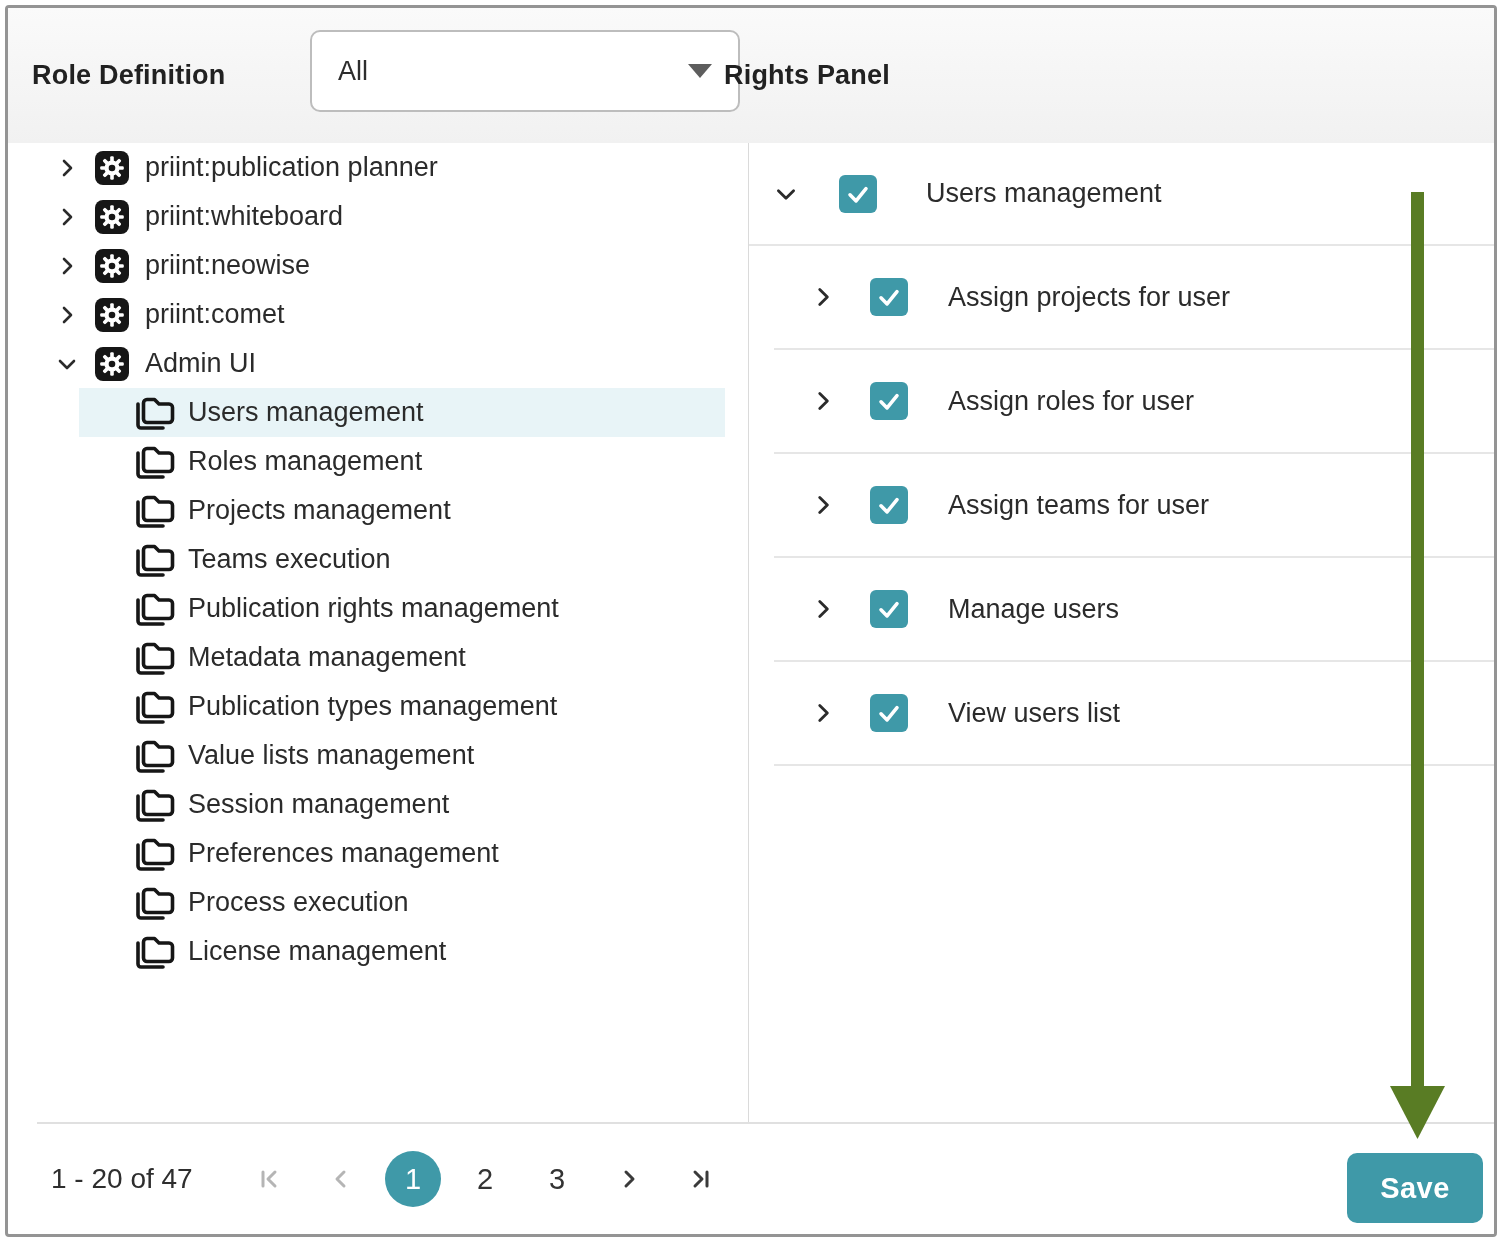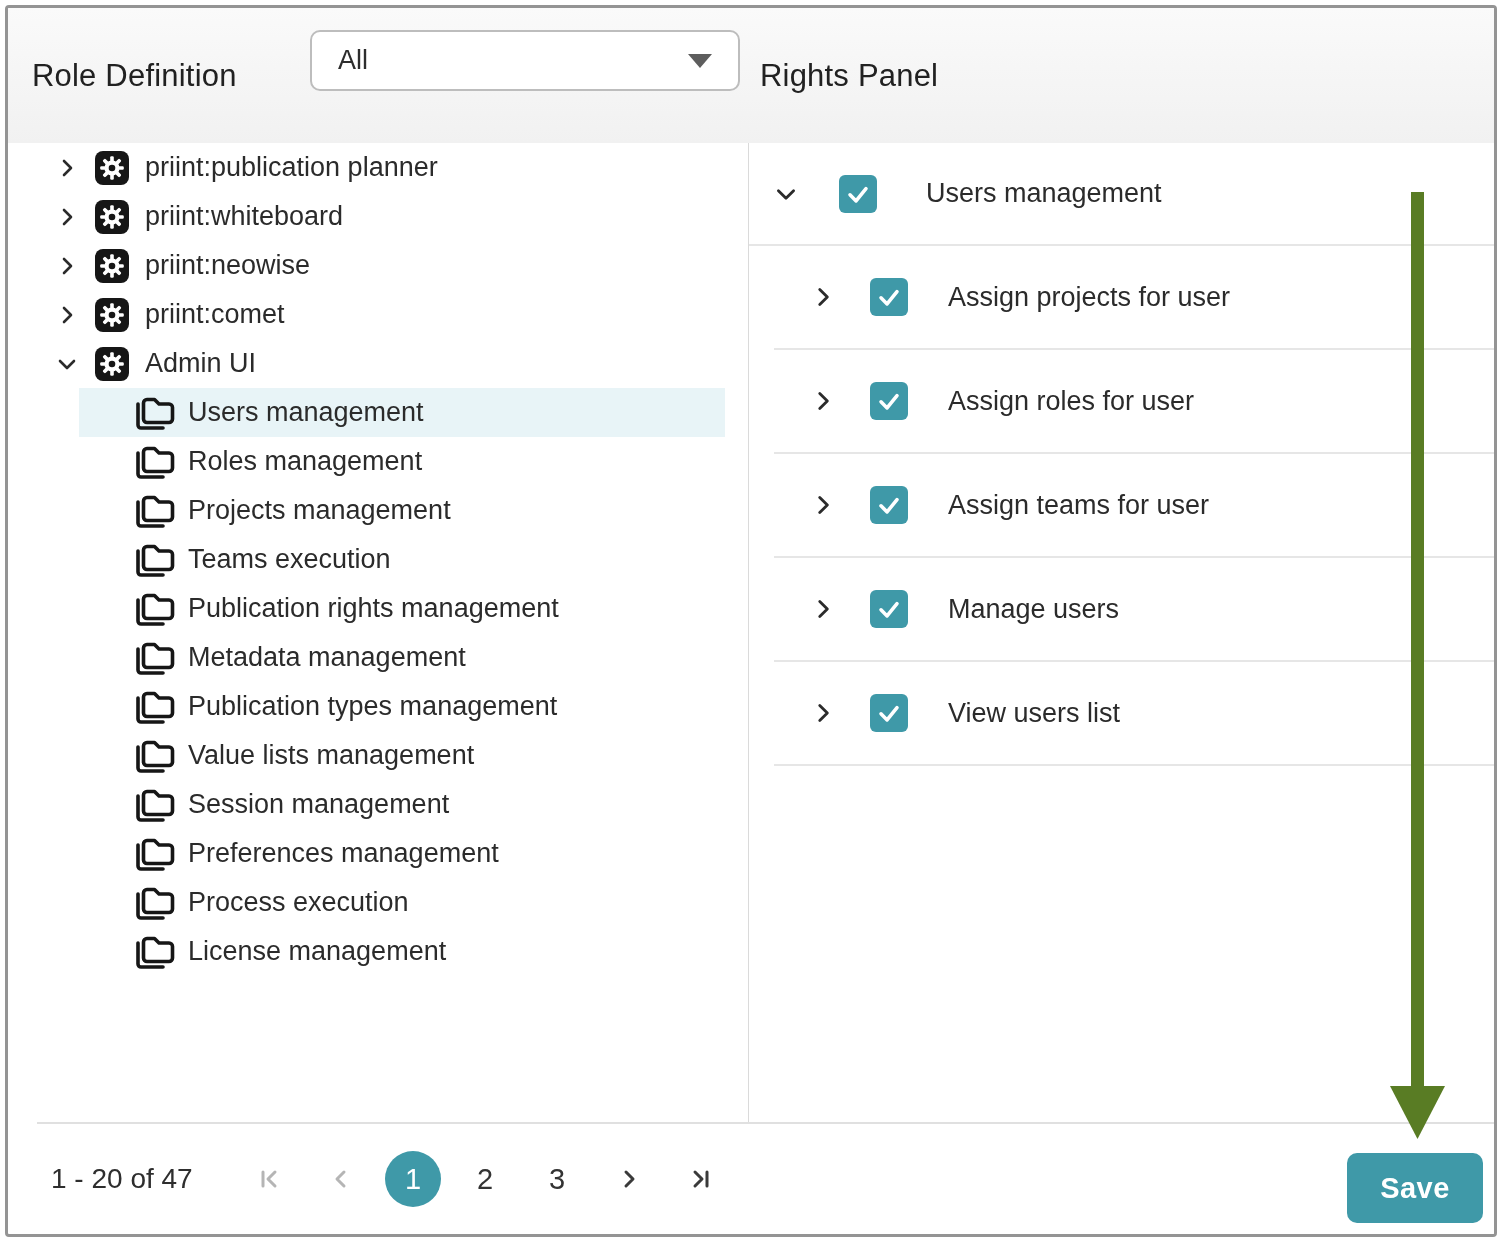--- a/index.html
+++ b/index.html
@@ -19,26 +19,26 @@
     position:absolute;left:5px;top:5px;width:1492px;height:1232px;
     border:3px solid #949494;border-radius:4px;background:#fff;overflow:hidden;
   }
   
   .header{
     position:absolute;left:0;top:0;right:0;height:135px;
     background:linear-gradient(180deg,#fafafa,#f1f1f1);
   }
   .title{
     position:absolute;top:0;height:135px;display:flex;align-items:center;
-    font-size:31px;font-weight:400;color:#212121;letter-spacing:.2px;
+    font-size:27px;font-weight:700;color:#212121;letter-spacing:.2px;
   }
   .title.left{left:24px;}
-  .title.right{left:752px;text-align:center;}
+  .title.right{left:716px;text-align:center;}
   .dropdown{
-    position:absolute;left:302px;top:22px;width:430px;height:61px;
+    position:absolute;left:302px;top:22px;width:430px;height:82px;
     background:#fff;border:2px solid #bdbdbd;border-radius:10px;
     display:flex;align-items:center;padding:0 26px;font-size:27px;color:#2d2d2d;
     cursor:pointer;
   }
   .caret{
     margin-left:auto;width:0;height:0;
     border-left:12px solid transparent;border-right:12px solid transparent;
     border-top:14px solid #5d5d5d;
   }
   

